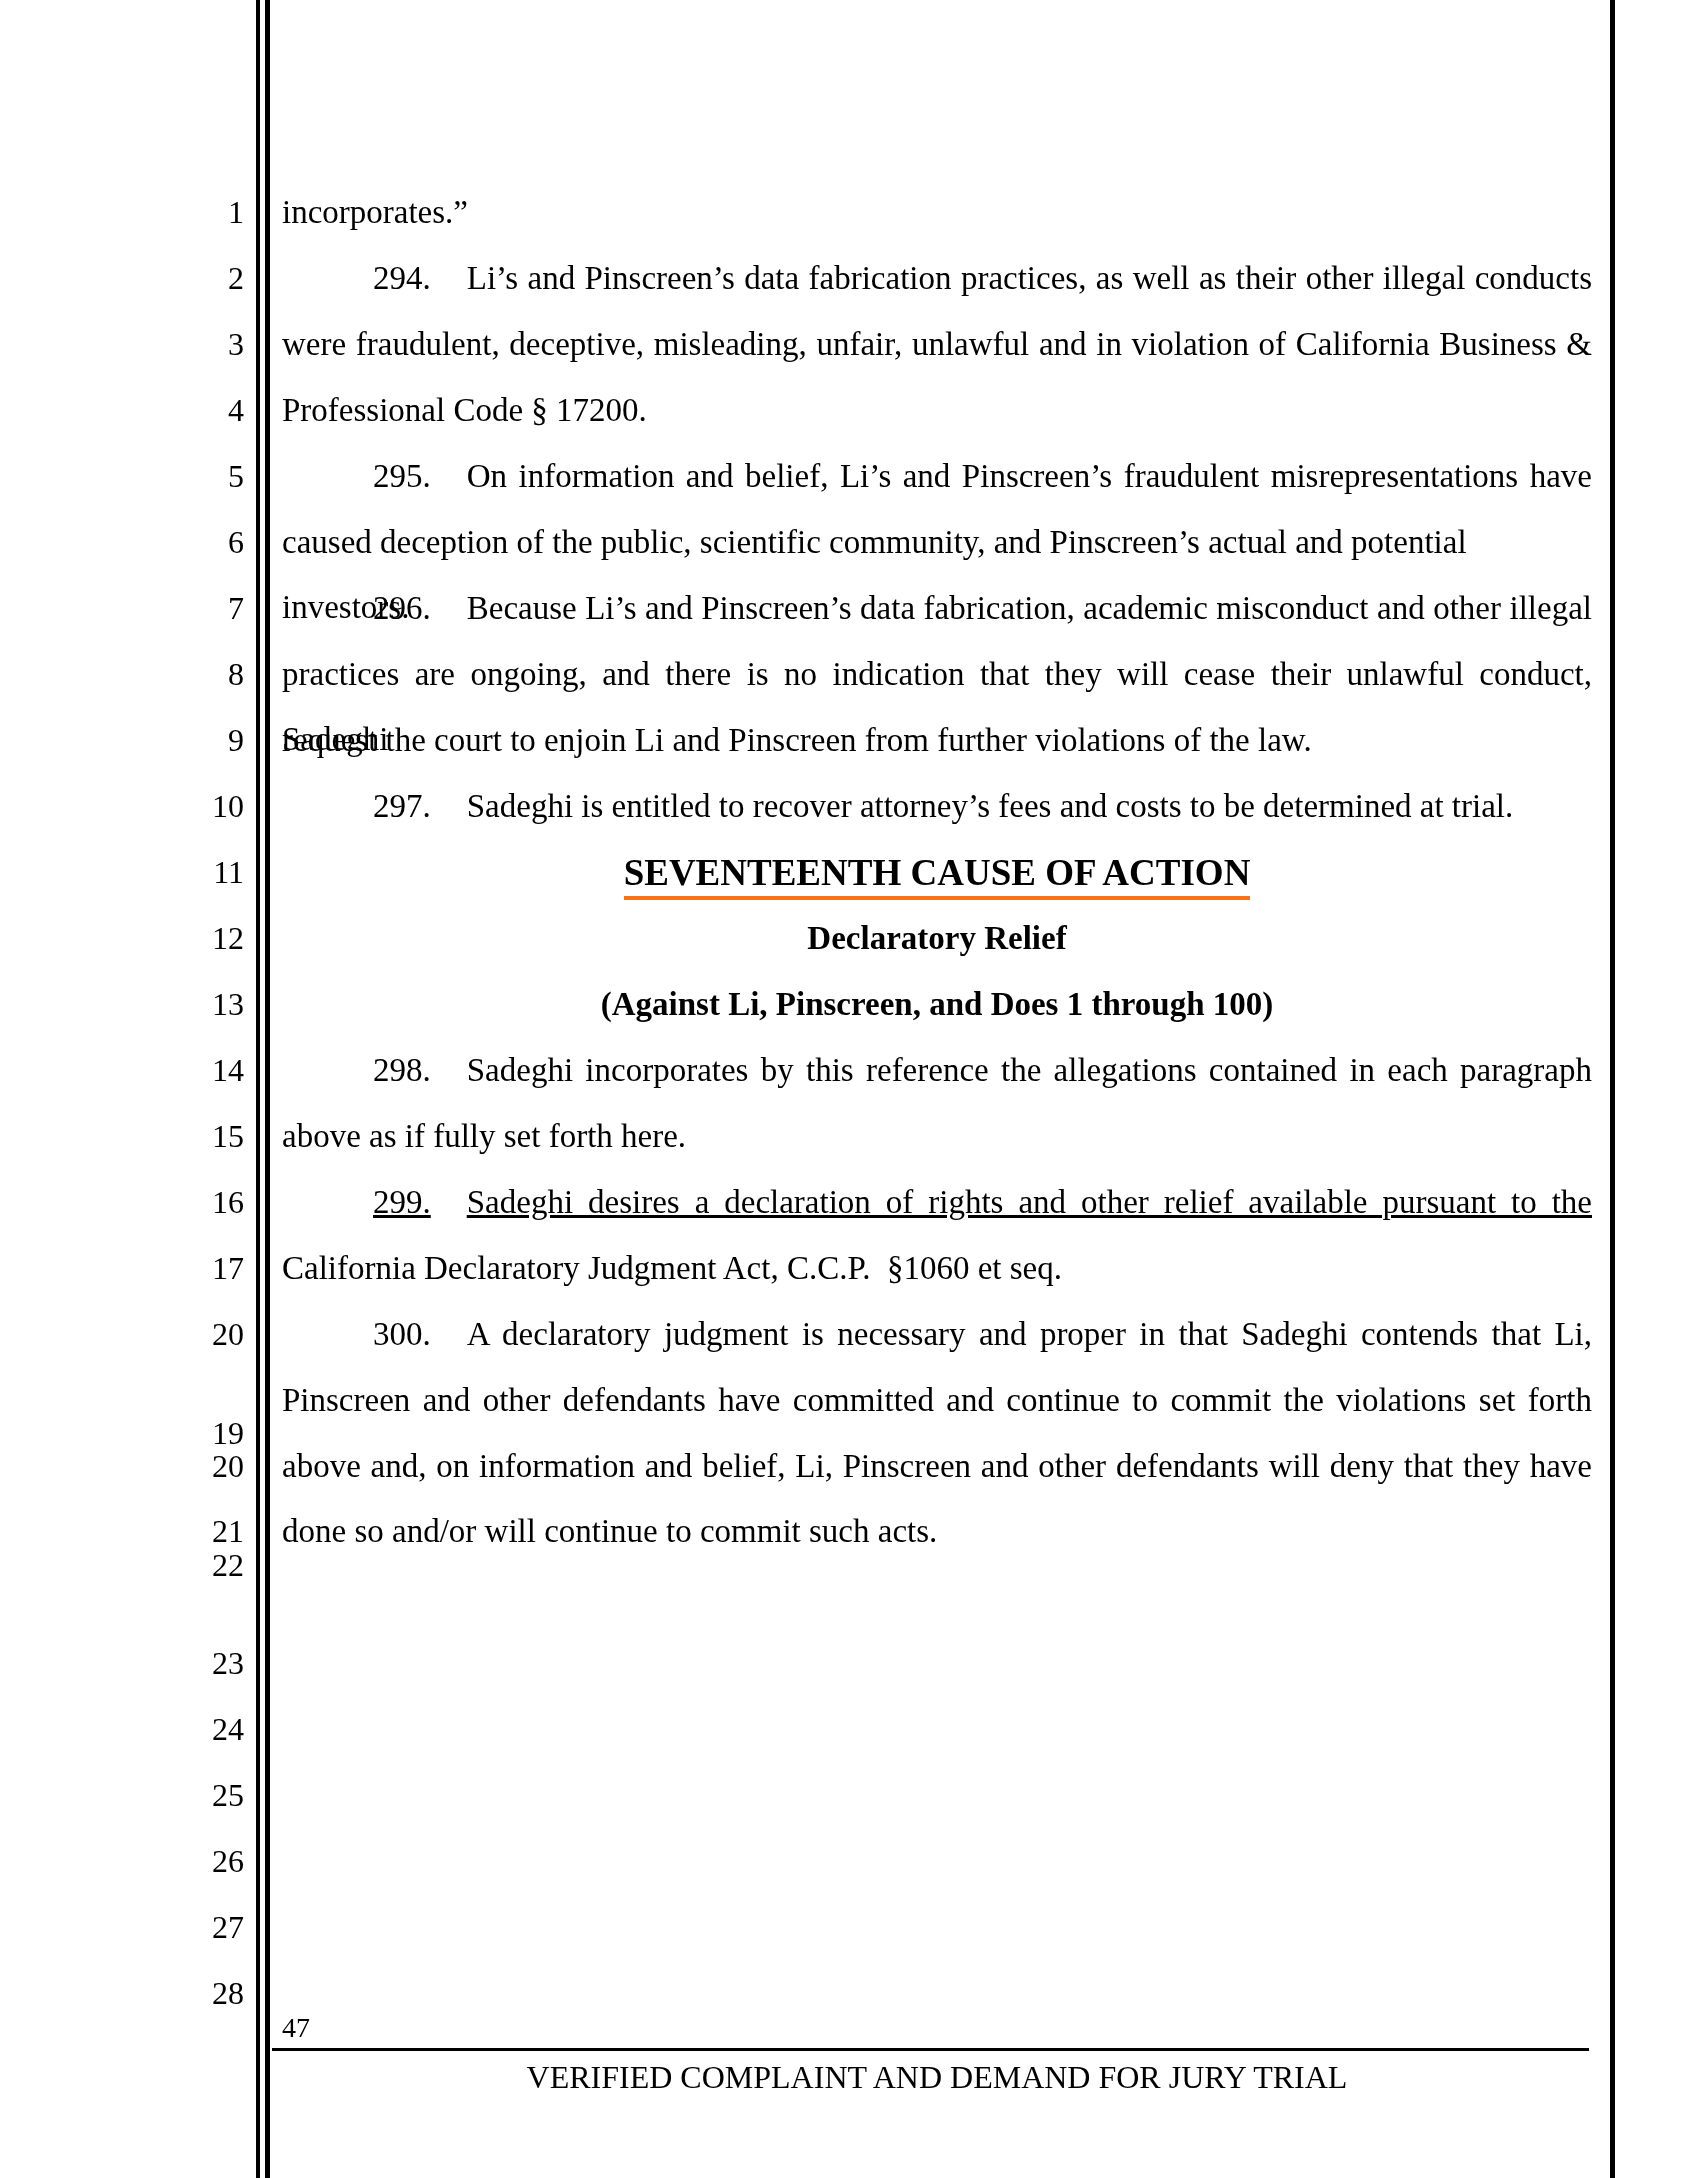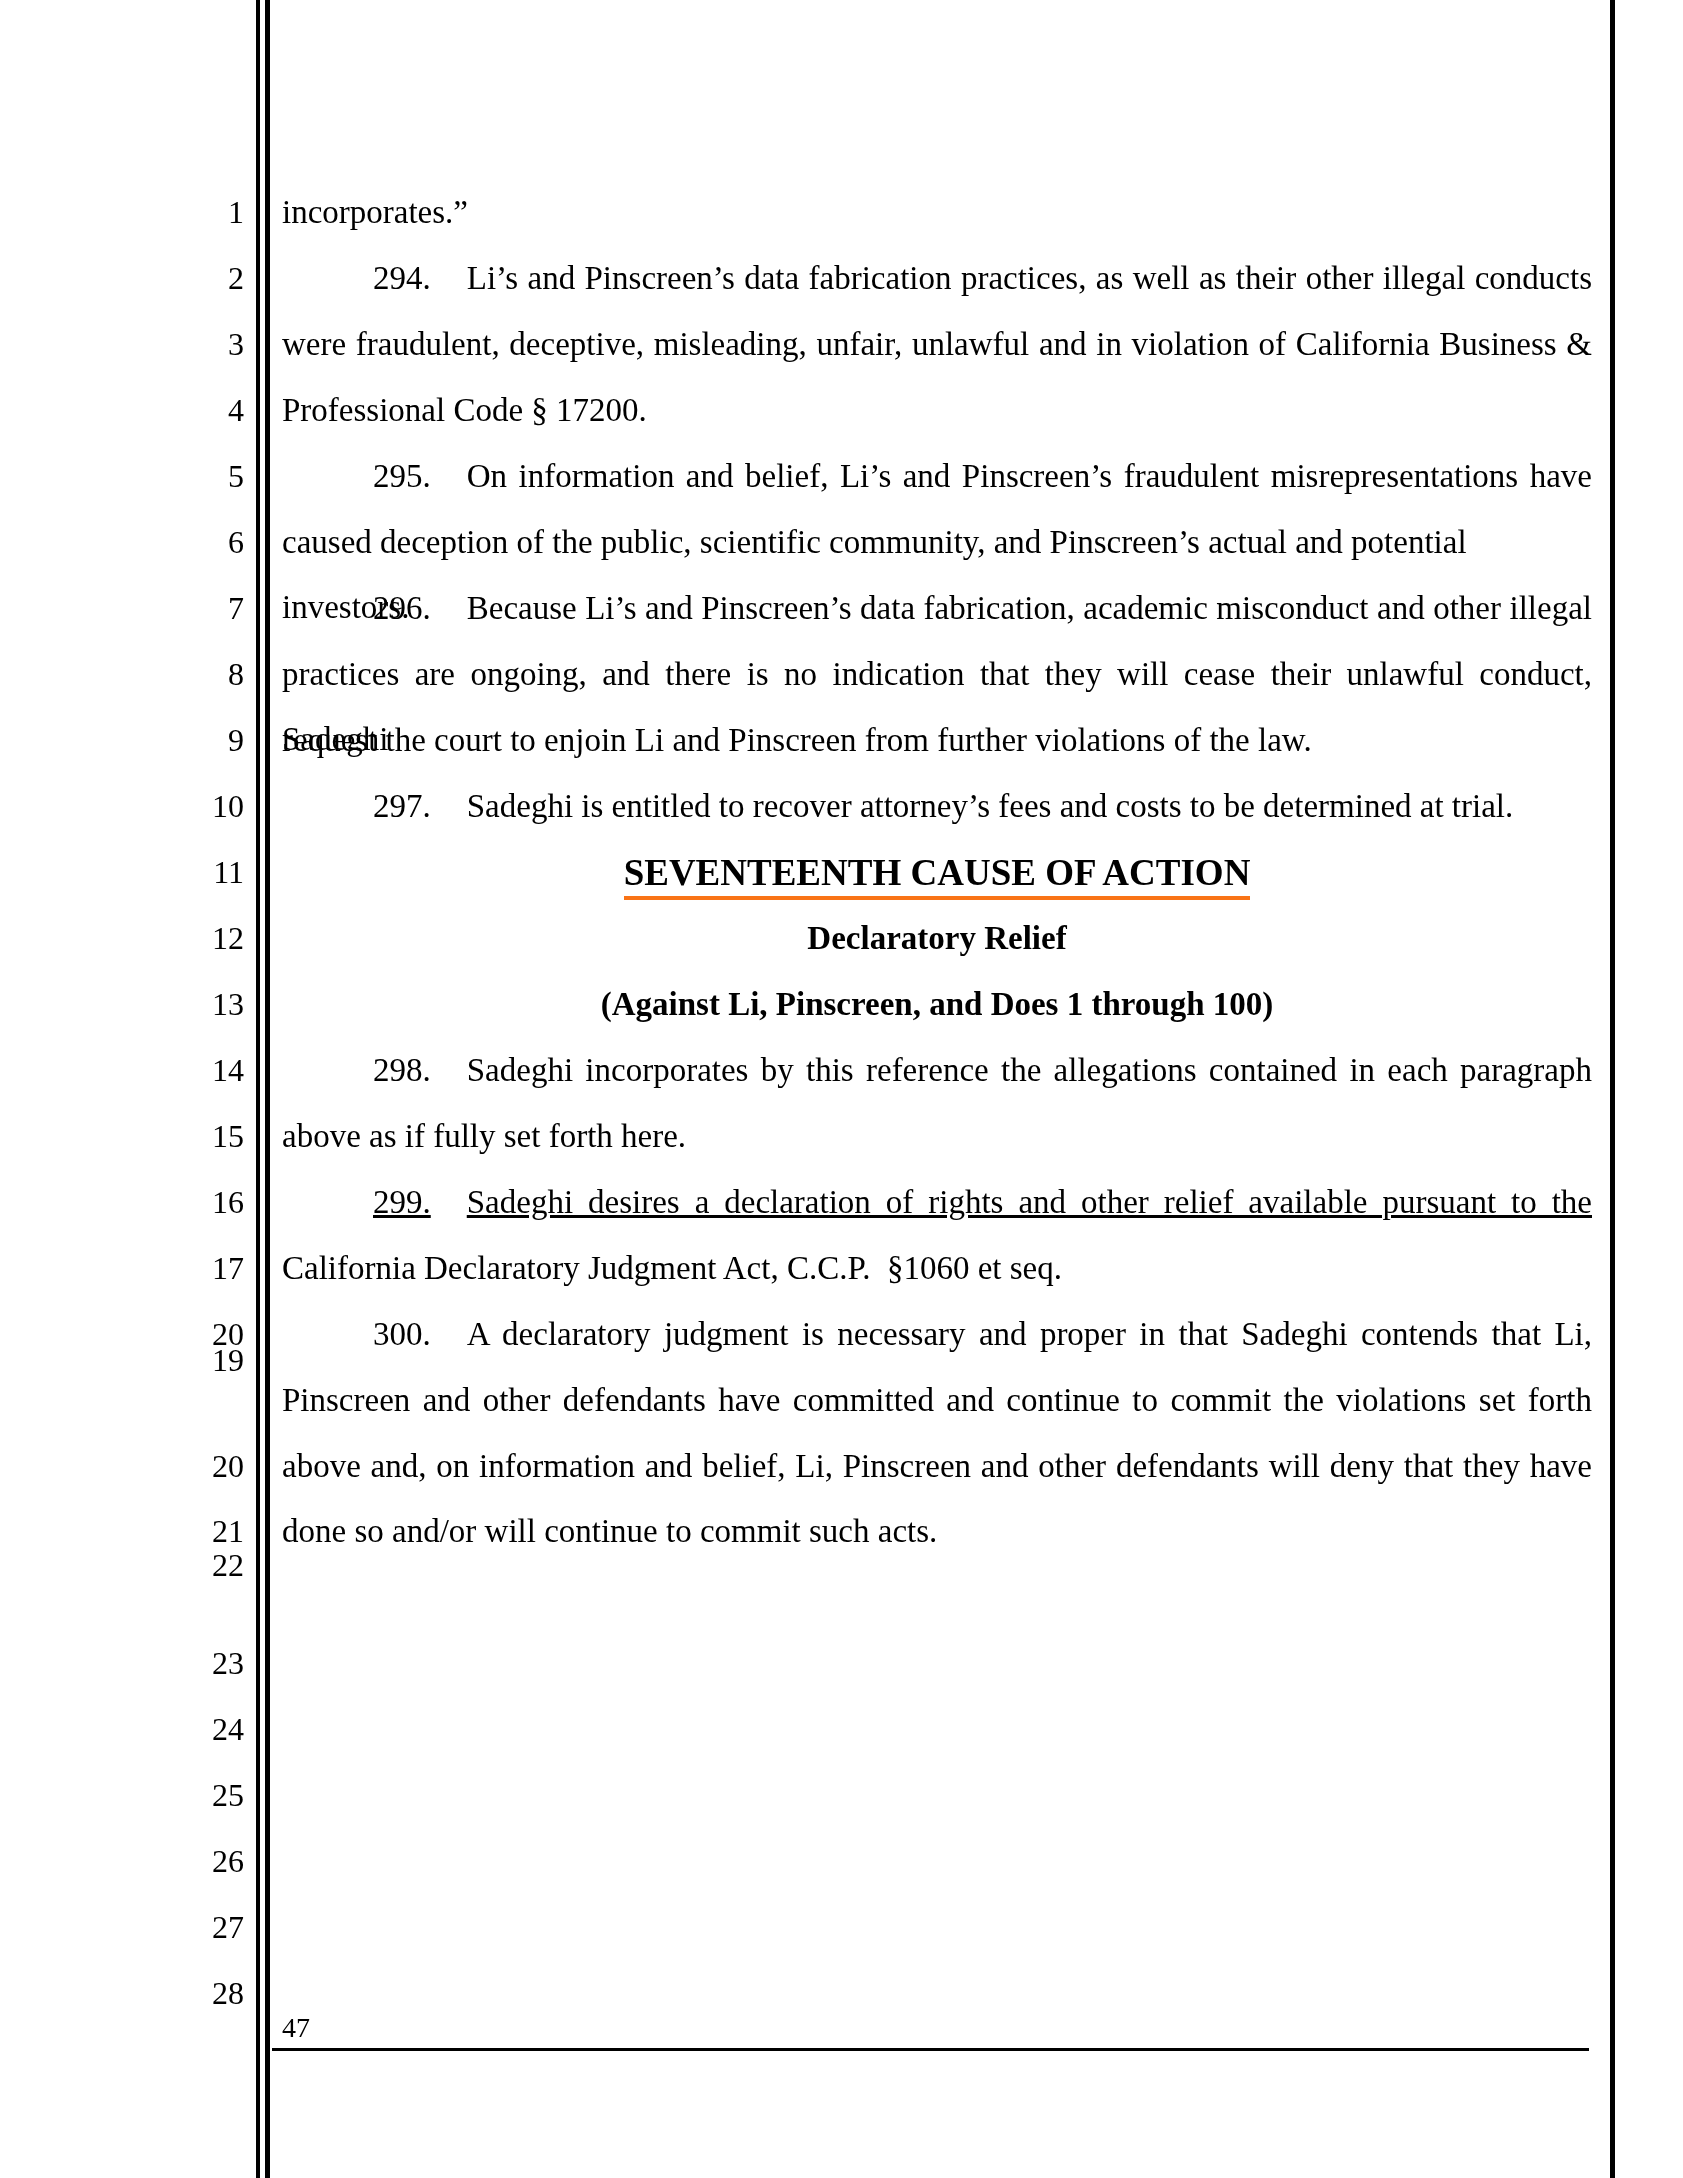--- a/index.html
+++ b/index.html
@@ -81,21 +81,21 @@
       <div class="gutter-num" style="top: 708px;">9</div>
       <div class="gutter-num" style="top: 774px;">10</div>
       <div class="gutter-num" style="top: 840px;">11</div>
       <div class="gutter-num" style="top: 906px;">12</div>
       <div class="gutter-num" style="top: 972px;">13</div>
       <div class="gutter-num" style="top: 1038px;">14</div>
       <div class="gutter-num" style="top: 1104px;">15</div>
       <div class="gutter-num" style="top: 1170px;">16</div>
       <div class="gutter-num" style="top: 1236px;">17</div>
       <div class="gutter-num" style="top: 1302px;">20</div>
-      <div class="gutter-num" style="top: 1328px;">19</div>
+      <div class="gutter-num" style="top: 1401px;">19</div>
       <div class="gutter-num" style="top: 1434px;">20</div>
       <div class="gutter-num" style="top: 1499px;">21</div>
       <div class="gutter-num" style="top: 1533px;">22</div>
       <div class="gutter-num" style="top: 1631px;">23</div>
       <div class="gutter-num" style="top: 1697px;">24</div>
       <div class="gutter-num" style="top: 1763px;">25</div>
       <div class="gutter-num" style="top: 1829px;">26</div>
       <div class="gutter-num" style="top: 1895px;">27</div>
       <div class="gutter-num" style="top: 1961px;">28</div>
     </div>
@@ -121,16 +121,17 @@
       <div class="bline al-justify ind" style="top: 1302px;"><span class="pnum">300.</span><span>A declaratory judgment is necessary and proper in that Sadeghi contends that Li,</span></div>
       <div class="bline al-justify" style="top: 1368px;"><span>Pinscreen and other defendants have committed and continue to commit the violations set forth</span></div>
       <div class="bline al-justify" style="top: 1434px;"><span>above and, on information and belief, Li, Pinscreen and other defendants will deny that they have</span></div>
       <div class="bline al-left" style="top: 1499px;"><span>done so and/or will continue to commit such acts.</span></div>
     </div>
 
   <div class="page-number">47</div>
 
   <div class="footer-rule"></div>
 
+  <div class="footer-title">VERIFIED COMPLAINT AND DEMAND FOR JURY TRIAL</div>
 
 
 </div>
 
 
 </body></html>

